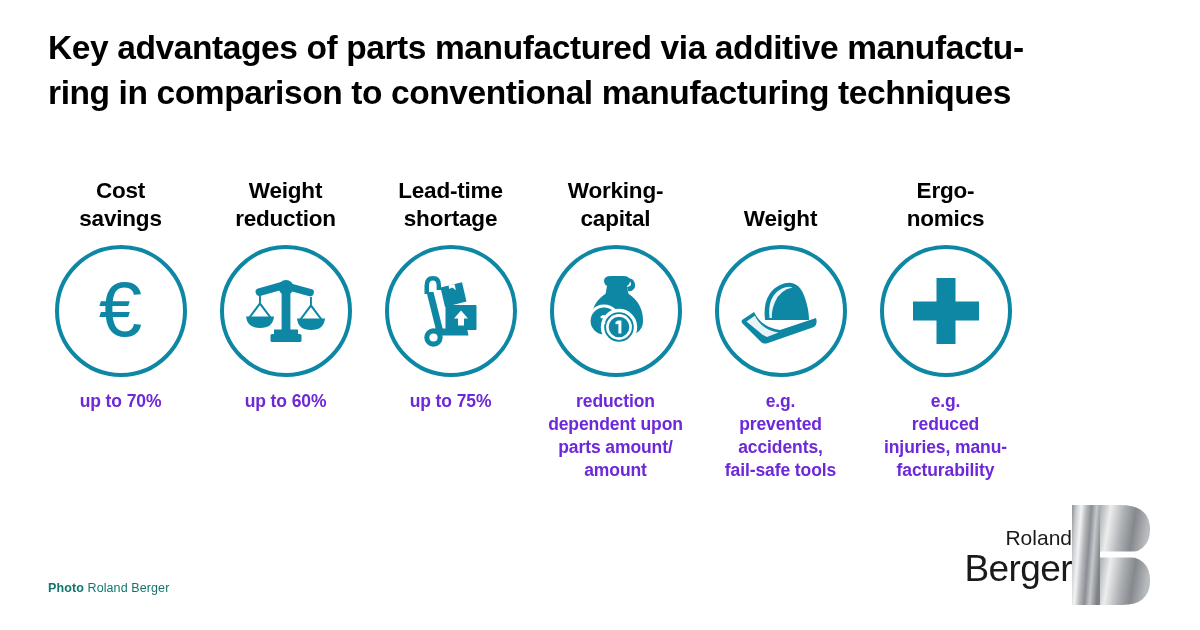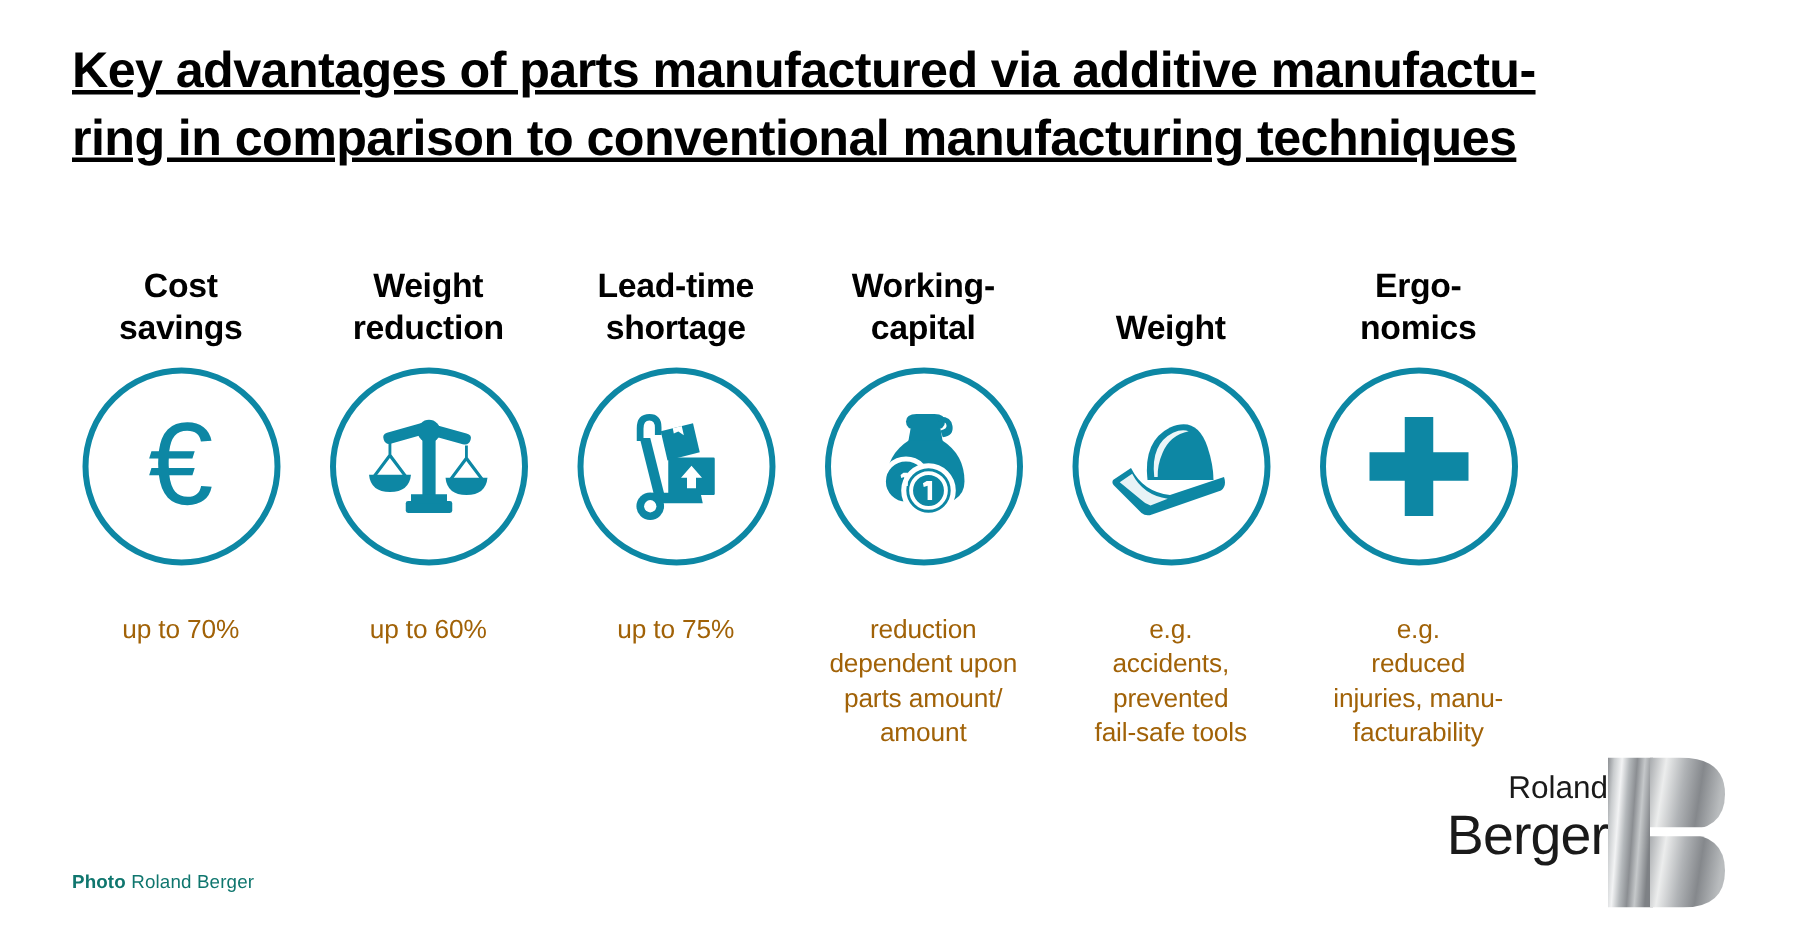--- a/index.html
+++ b/index.html
@@ -25,21 +25,21 @@
     left: 48px;
     top: 26px;
     width: 1110px;
     font-size: 33.5px;
     font-weight: bold;
     line-height: 1.33;
     letter-spacing: -0.4px;
     color: #000000;
     font-family: "Liberation Sans", sans-serif;
   }
-  #title .tline { display: block; white-space: nowrap; text-decoration: underline; }
+  #title .tline { display: block; white-space: nowrap; }
 
   
   #columns {
     position: absolute;
     left: 38px;
     top: 160px;
     width: 1004px;
     height: 340px;
     display: flex;
     flex-direction: row;
@@ -91,26 +91,26 @@
   .euro-glyph {
     font-family: "Liberation Sans", sans-serif;
     font-size: 78px;
     line-height: 1;
     color: #0d87a4;
     font-weight: normal;
     margin-top: -4px;
   }
 
   .col-caption {
-    margin-top: 31px;
+    margin-top: 13px;
     text-align: center;
     font-size: 17.5px;
-    font-weight: normal;
+    font-weight: bold;
     line-height: 1.32;
-    color: #a16207;
+    color: #6d28d9;
     width: 172px;
     letter-spacing: -0.1px;
   }
   .col-caption .cline { display: block; white-space: nowrap; }
 
   
   #photo-credit {
     position: absolute;
     left: 48px;
     top: 581px;
@@ -135,20 +135,21 @@
     text-align: right;
     color: #1a1a1a;
     font-family: "Liberation Sans", sans-serif;
   }
   #logo-roland {
     font-size: 21px;
     line-height: 1;
     font-weight: normal;
     letter-spacing: 0px;
     display: block;
+    margin-top: 12px;
   }
   #logo-berger {
     font-size: 37px;
     line-height: 1.02;
     font-weight: normal;
     letter-spacing: -0.6px;
     display: block;
     margin-top: 2px;
   }
   #logo-b-mark {
@@ -309,22 +310,22 @@
 
               <path d="M31.5 42 Q29 20 44 12.5 Q50 9.8 54.5 11.5 Q42 14 37 26 Q33.5 34 33.8 42 Z" fill="#ffffff" opacity="0.92"></path>
 
               <path d="M8.5 45.5 L16.8 39.8 Q24 54 40.5 56.5 L29 61 Q25.5 60 22.5 57 Z" fill="#ffffff" opacity="0.9"></path>
             </g>
           </svg>
         </div>
       </div>
       <div class="col-caption">
         <span class="cline">e.g.</span>
+        <span class="cline">prevented</span>
         <span class="cline">accidents,</span>
-        <span class="cline">prevented</span>
         <span class="cline">fail-safe tools</span>
       </div>
     </div>
 
     <div class="col">
       <div class="col-head">
         <span class="hline">Ergo-</span>
         <span class="hline">nomics</span>
       </div>
       <div class="circle-wrap">

